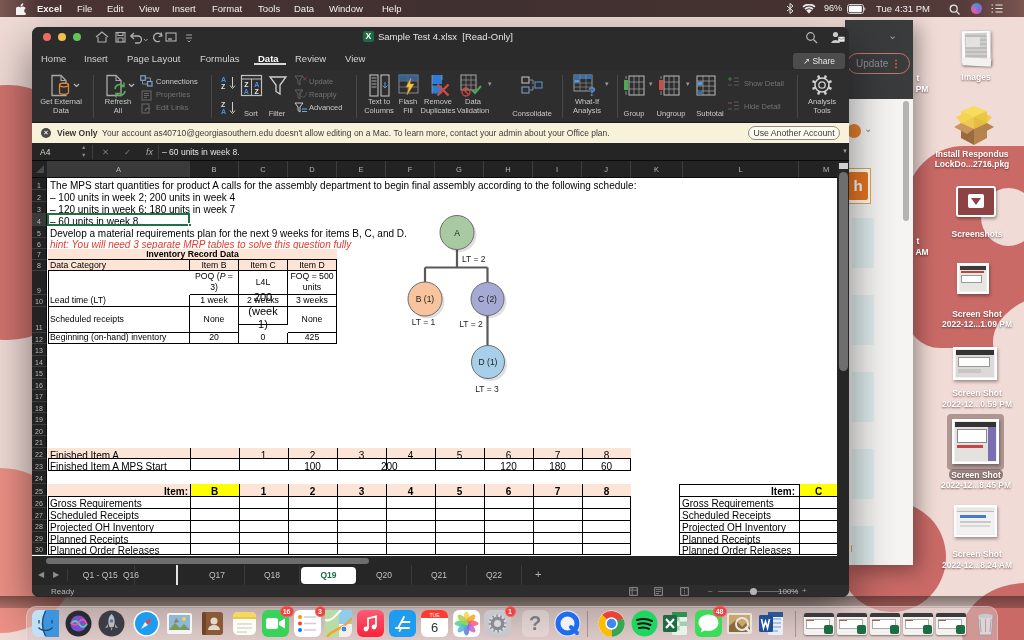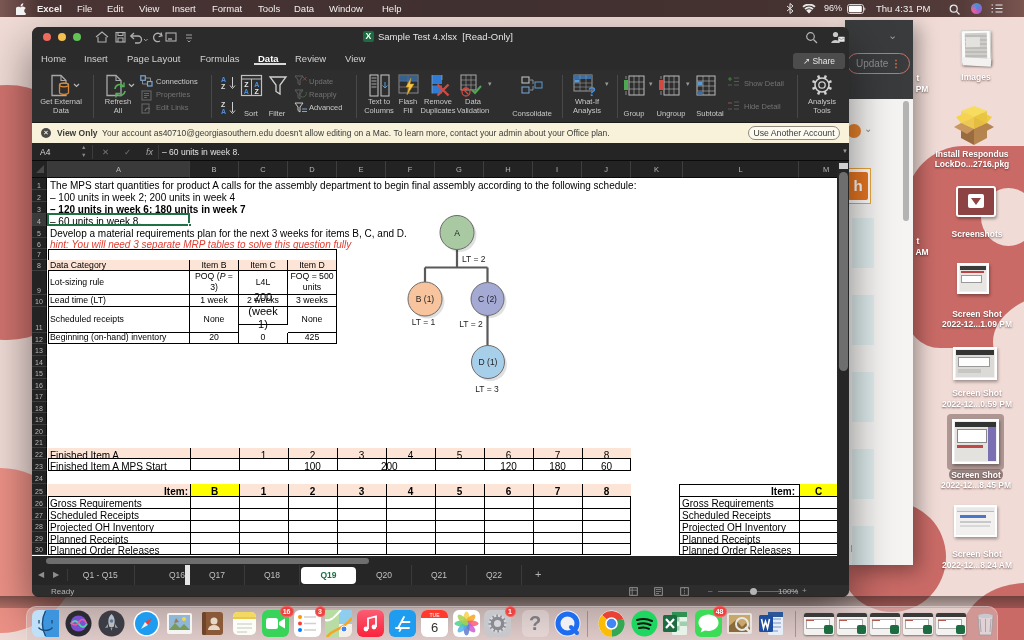--- a/index.html
+++ b/index.html
@@ -389,34 +389,32 @@
 <div class="rn" style="left:0;top:281.0px;width:15px;height:12.0px;">23</div>
 <div class="rn" style="left:0;top:293.0px;width:15px;height:12.5px;">24</div>
 <div class="rn" style="left:0;top:305.5px;width:15px;height:12.5px;">25</div>
 <div class="rn" style="left:0;top:318.0px;width:15px;height:12.0px;">26</div>
 <div class="rn" style="left:0;top:330.0px;width:15px;height:12.0px;">27</div>
 <div class="rn" style="left:0;top:342.0px;width:15px;height:11.5px;">28</div>
 <div class="rn" style="left:0;top:353.5px;width:15px;height:11.5px;">29</div>
 <div class="rn" style="left:0;top:365.0px;width:15px;height:11.5px;">30</div>
 <div class="cell" style="left:18.0px;top:2.0px;">The MPS start quantities for product A calls for the assembly department to begin final assembly according to the following schedule:</div>
 <div class="cell" style="left:18.0px;top:14.0px;">– 100 units in week 2; 200 units in week 4</div>
-<div class="cell" style="left:18.0px;top:26.0px;font-weight:bold;">– 120 units in week 6; 180 units in week 7</div>
+<div class="cell" style="left:18.0px;top:26.0px;">– 120 units in week 6; 180 units in week 7</div>
 <div class="cell" style="left:18.0px;top:38.0px;">– 60 units in week 8.</div>
-<div class="cell" style="left:18.0px;top:50.0px;">Develop a material requirements plan for the next 3 weeks for items B, C, and D.</div>
+<div class="cell" style="left:18.0px;top:50.0px;">Develop a material requirements plan for the next 9 weeks for items B, C, and D.</div>
 <div class="cell" style="left:18.0px;top:61.0px;color:#e03c31;font-style:italic">hint: You will need 3 separate MRP tables to solve this question fully</div>
 <div style="position:absolute;left:15px;top:35.0px;width:143px;height:13.0px;border:2px solid #1e7145"></div>
 <div style="position:absolute;left:156px;top:45.0px;width:4px;height:4px;background:#1e7145;border:1px solid #fff"></div>
 <div style="position:absolute;left:16px;top:71px;width:289px;height:95.0px;border:1.6px solid #000"></div>
+<div style="position:absolute;left:16px;top:71px;width:289px;height:10.5px;background:#fce4d6;border-bottom:0.8px solid #000;font-size:8.7px;font-weight:bold;text-align:center;line-height:10px">Inventory Record Data</div>
 <div style="position:absolute;left:16px;top:81.5px;width:142px;height:11.0px;background:#fce4d6;border-bottom:0.8px solid #000;border-right:0.8px solid #000;font-size:8.7px;text-align:left;line-height:11px;padding-left:2px">Data Category</div>
 <div style="position:absolute;left:158px;top:81.5px;width:49px;height:11.0px;background:#fce4d6;border-bottom:0.8px solid #000;border-right:0.8px solid #000;font-size:8.7px;text-align:center;line-height:11px;padding-left:0px">Item B</div>
 <div style="position:absolute;left:207px;top:81.5px;width:49px;height:11.0px;background:#fce4d6;border-bottom:0.8px solid #000;border-right:0.8px solid #000;font-size:8.7px;text-align:center;line-height:11px;padding-left:0px">Item C</div>
 <div style="position:absolute;left:256px;top:81.5px;width:49px;height:11.0px;background:#fce4d6;border-bottom:0.8px solid #000;border-right:0.8px solid #000;font-size:8.7px;text-align:center;line-height:11px;padding-left:0px">Item D</div>
-<div style="position:absolute;left:16px;top:92.5px;width:142px;height:24.5px;border-bottom:0.8px solid #000;border-right:0.8px solid #000;font-size:8.7px;text-align:left;padding-left:2px;display:flex;align-items:center;justify-content:flex-start;line-height:1.25">
-        <span style="text-align:left">Lot-sizing rule</span>
-      </div>
 <div style="position:absolute;left:158px;top:92.5px;width:49px;height:24.5px;border-bottom:0.8px solid #000;border-right:0.8px solid #000;font-size:8.7px;text-align:center;padding-left:0px;display:flex;align-items:center;justify-content:center;line-height:1.25">
         <span style="text-align:center">POQ (<i>P</i> =<br>3)</span>
       </div>
 <div style="position:absolute;left:207px;top:92.5px;width:49px;height:24.5px;border-bottom:0.8px solid #000;border-right:0.8px solid #000;font-size:8.7px;text-align:center;padding-left:0px;display:flex;align-items:center;justify-content:center;line-height:1.25">
         <span style="text-align:center">L4L</span>
       </div>
 <div style="position:absolute;left:256px;top:92.5px;width:49px;height:24.5px;border-bottom:0.8px solid #000;border-right:0.8px solid #000;font-size:8.7px;text-align:center;padding-left:0px;display:flex;align-items:center;justify-content:center;line-height:1.25">
         <span style="text-align:center">FOQ = 500<br>units</span>
       </div>
 <div style="position:absolute;left:16px;top:117.0px;width:142px;height:11.5px;border-bottom:0.8px solid #000;border-right:0.8px solid #000;font-size:8.7px;text-align:left;padding-left:2px;display:flex;align-items:center;justify-content:flex-start;line-height:1.25">
@@ -559,21 +557,21 @@
 <div style="position:absolute;left:1.5px;top:11px;width:9px;height:199px;background:#6e6e6e;border-radius:4.5px"></div>
 </div>
 <div style="position:absolute;left:0;top:529px;width:805px;height:9px;background:#262626">
 <div style="position:absolute;left:14px;top:1.5px;width:323px;height:6px;background:#6e6e6e;border-radius:3px"></div>
 </div>
 <div style="position:absolute;left:805px;top:529px;width:12px;height:9px;background:#262626"></div>
 <div style="position:absolute;left:0;top:538px;width:100%;height:20px;background:#262626;color:#c0c0c0;font-size:8.5px">
 <div style="position:absolute;left:6px;top:5px;color:#8f8f8f;font-size:8px">◀</div>
 <div style="position:absolute;left:21px;top:5px;color:#8f8f8f;font-size:8px">▶</div>
 <div style="position:absolute;left:34.5px;top:0;width:68.5px;height:20px;text-align:center;line-height:20px;border-right:1px solid #3a3a3a">Q1 - Q15</div>
-<div style="position:absolute;left:103px;top:0;width:55px;height:20px;text-align:right;line-height:20px;border-right:5px solid #e5e5e5">Q16</div>
+<div style="position:absolute;left:91px;top:0;width:55px;height:20px;text-align:left;line-height:20px;border-right:2px solid #e5e5e5">Q16</div>
 <div style="position:absolute;left:158px;top:0;width:55px;height:20px;text-align:center;line-height:20px;border-right:1px solid #3a3a3a">Q17</div>
 <div style="position:absolute;left:213px;top:0;width:55px;height:20px;text-align:center;line-height:20px;border-right:1px solid #3a3a3a">Q18</div>
 <div style="position:absolute;left:269px;top:1.5px;width:55px;height:17px;background:#fff;border-radius:4px;color:#1a6e43;font-weight:bold;text-align:center;line-height:17px">Q19</div>
 <div style="position:absolute;left:325px;top:0;width:55px;height:20px;text-align:center;line-height:20px;border-right:1px solid #3a3a3a">Q20</div>
 <div style="position:absolute;left:380px;top:0;width:55px;height:20px;text-align:center;line-height:20px;border-right:1px solid #3a3a3a">Q21</div>
 <div style="position:absolute;left:435px;top:0;width:55px;height:20px;text-align:center;line-height:20px;border-right:1px solid #3a3a3a">Q22</div>
 <div style="position:absolute;left:34.5px;top:4px;width:1px;height:12px;background:#3a3a3a"></div>
 <div style="position:absolute;left:503px;top:3px;color:#b5b5b5;font-size:11px">+</div>
 </div>
 <div style="position:absolute;left:0;top:558px;width:100%;height:12px;background:#2d2d2d;color:#b3b3b3;font-size:8px;border-radius:0 0 7px 7px">
@@ -810,21 +808,21 @@
       <path d="M7 9.5 L4.2 6.4 a4.3 4.3 0 0 1 5.6 0z"></path>
       <path d="M2.4 4.4 a6.8 6.8 0 0 1 9.2 0 l-1.3 1.4 a4.9 4.9 0 0 0 -6.6 0z" opacity=".95"></path>
       <path d="M0.4 2.2 a9.8 9.8 0 0 1 13.2 0 l-1.3 1.4 a7.9 7.9 0 0 0 -10.6 0z" opacity=".95"></path>
     </svg>
 <span style="left:824px;font-size:9px">96%</span>
 <svg style="position:absolute;left:847px;top:4px" width="20" height="10" viewBox="0 0 20 10">
       <rect x="0.5" y="0.5" width="16" height="9" rx="2.2" fill="none" stroke="#d8d8d8"></rect>
       <rect x="1.8" y="1.8" width="13" height="6.4" rx="1.2" fill="#fff"></rect>
       <path d="M17.3 3.2 v3.6 a2 2 0 0 0 0 -3.6z" fill="#d8d8d8"></path>
     </svg>
-<span style="left:876px">Thu 4:31 PM</span>
+<span style="left:876px">Tue 4:31 PM</span>
 <svg style="position:absolute;left:949px;top:3.5px" width="11" height="11" viewBox="0 0 11 11" fill="none" stroke="#e8e8e8" stroke-width="1.2">
       <circle cx="4.7" cy="4.7" r="3.5"></circle>
       <path d="M7.4 7.4 L10.5 10.5"></path>
     </svg>
 <div style="position:absolute;left:971px;top:3px;width:11px;height:11px;border-radius:50%;background:conic-gradient(#4a90d9,#9a5fd0,#e85fa0,#4a90d9)"></div>
 <svg style="position:absolute;left:991px;top:4px" width="12" height="9" viewBox="0 0 12 9" stroke="#e8e8e8" stroke-width="1.1" fill="none">
       <path d="M4.5 1 h7 M4.5 4.5 h7 M4.5 8 h7 M0.5 1 h1.5 M0.5 4.5 h1.5 M0.5 8 h1.5"></path>
     </svg>
 </div>
 </body></html>

